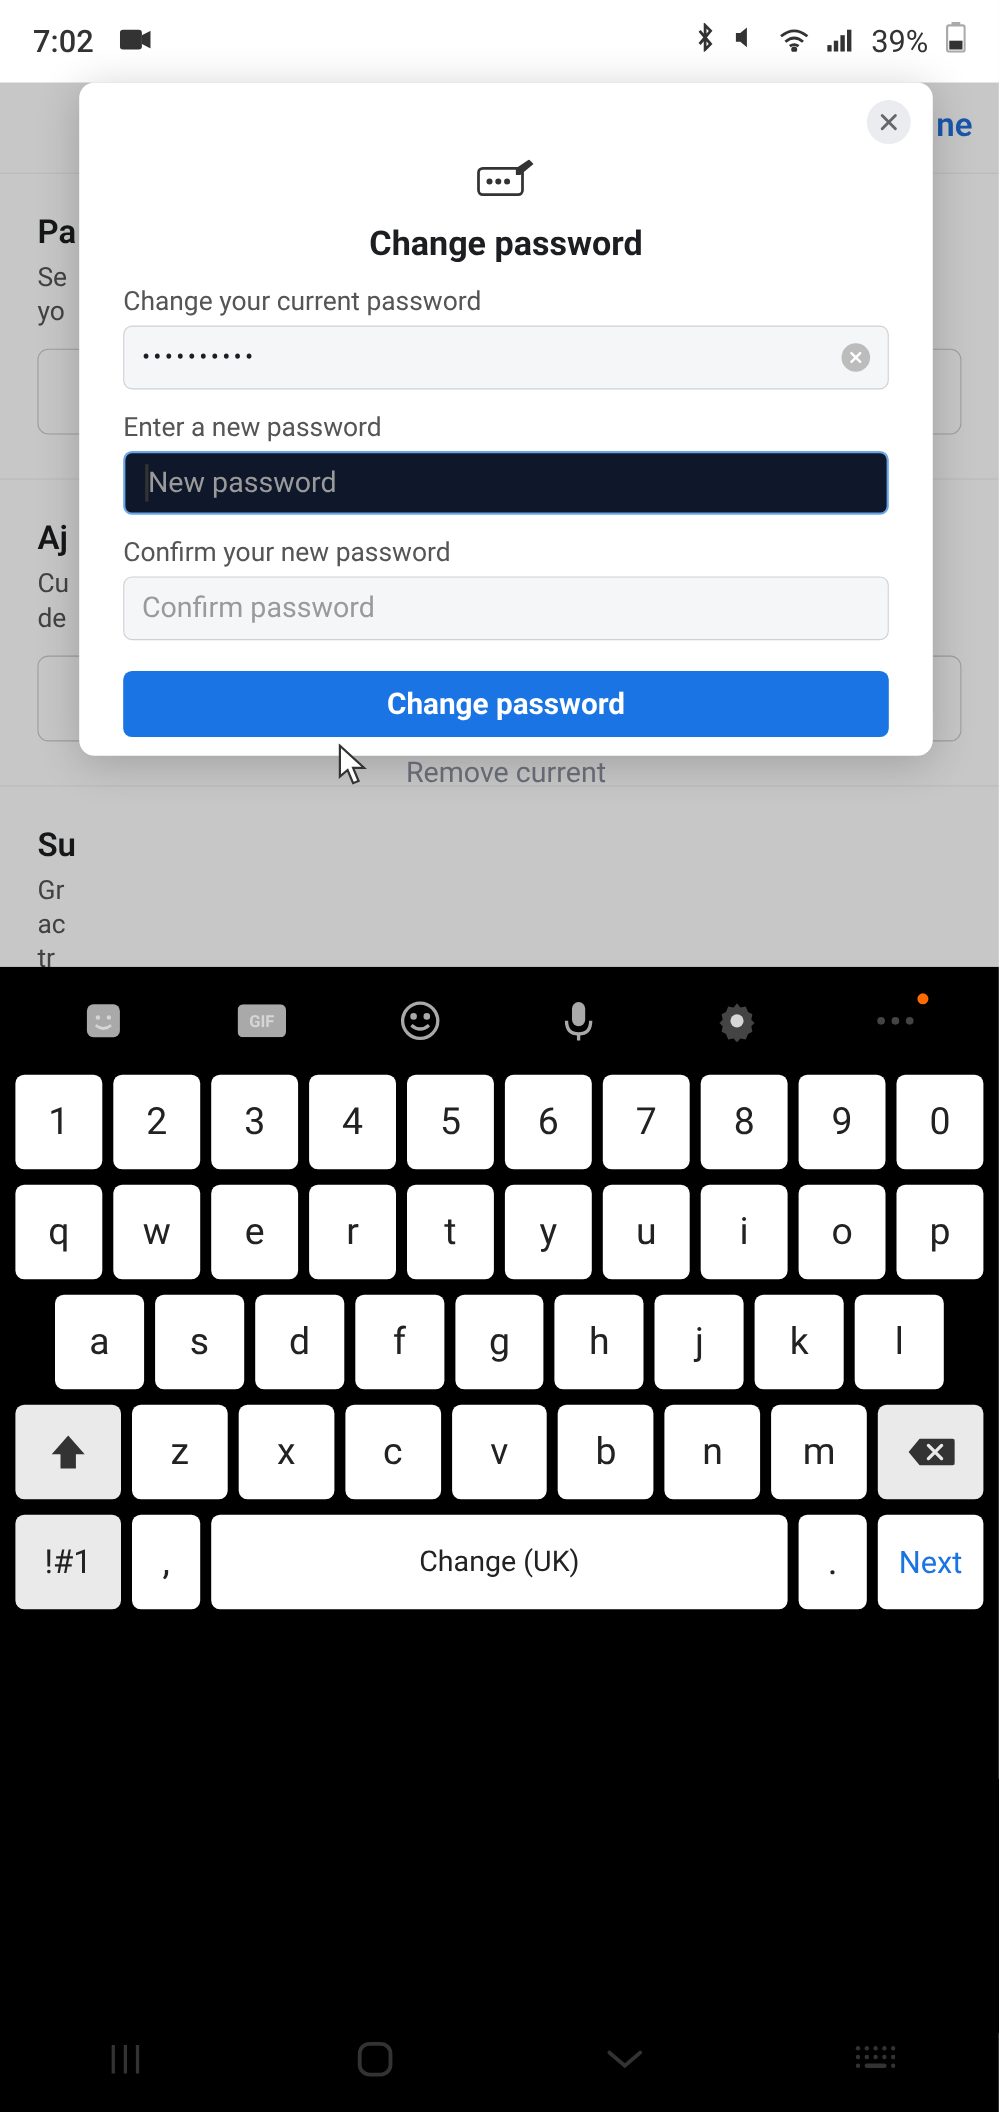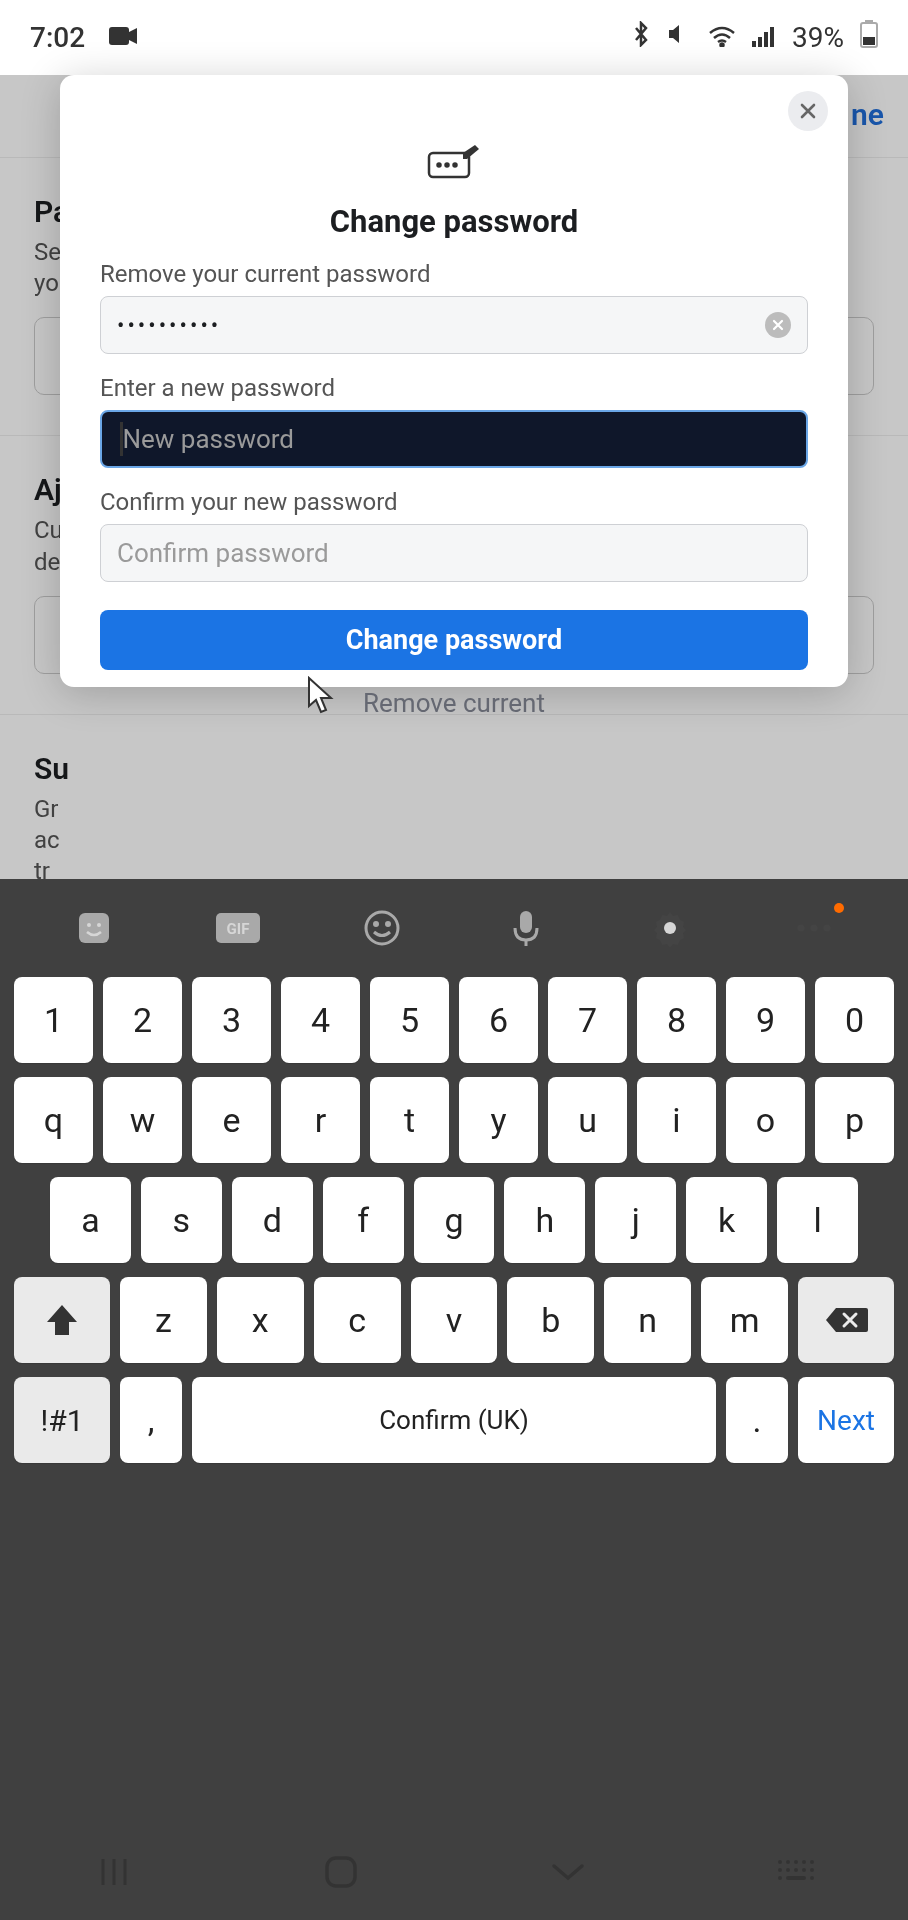--- a/index.html
+++ b/index.html
@@ -10,40 +10,40 @@
     .status-right { display: flex; align-items: center; gap: 16px; font-size: 28px; color: #333; }
     
     .bg { position: absolute; top: 75px; left: 0; right: 0; height: 804px; background: #fff; }
     .bg-overlay { position: absolute; top: 75px; left: 0; right: 0; height: 804px; background: rgba(0,0,0,.22); }
     .bg .bg-row { padding: 36px 34px 18px; }
     .bg .bg-title { font-size: 30px; font-weight: 600; color: #1c1e21; }
     .bg .bg-sub { font-size: 24px; color: #555; margin-top: 8px; line-height: 1.3; }
     .bg-input { margin-top: 18px; width: 100%; height: 78px; border: 1px solid #ccc; border-radius: 10px; }
     .bg .done { position:absolute; top:22px; right:24px; font-size:30px; font-weight:600; color:#216fdb; }
     
-    .modal { position: absolute; top: 75px; left: 60px; right: 60px; height: 612px; background: #fff; border-radius: 14px; box-shadow: 0 6px 40px rgba(0,0,0,.2); padding: 70px 40px 30px; }
+    .modal { position: absolute; top: 75px; left: 72px; right: 60px; height: 612px; background: #fff; border-radius: 14px; box-shadow: 0 6px 40px rgba(0,0,0,.2); padding: 70px 40px 30px; }
     .modal .close { position: absolute; top: 16px; right: 20px; width: 40px; height: 40px; border-radius: 50%; background: #ebecef; display: flex; align-items: center; justify-content: center; color: #666; font-size: 20px; cursor: pointer; }
     .modal-icon { display: flex; justify-content:center; margin-bottom: 24px; }
     .modal-icon svg { width: 54px; height: 34px; }
     .modal-title { text-align: center; font-size: 31px; font-weight: 700; color: #1c1e21; margin-bottom: 14px; }
     .modal-desc { text-align: center; font-size: 24px; color: #555; line-height: 1.35; margin-bottom: 28px; padding: 0 6px; }
     .field-label { font-size: 24px; color: #555; margin-bottom: 8px; margin-top: 20px; }
     .field-label:first-of-type { margin-top: 0; }
     .text-input { width: 100%; height: 58px; border: 1px solid #ced0d4; border-radius: 8px; background: #f5f6f7; padding: 0 16px; font-size: 26px; color: #1c1e21; display:flex; align-items:center; justify-content:space-between; }
     .text-input.active { border: 2px solid #6aa6e6; background: #0f172a; position: relative; }
     .text-input .placeholder { color: #9a9a9a; }
     .text-input .dots { letter-spacing: 3px; font-size: 22px; color:#1c1e21; }
     .text-input .clear { width: 26px; height: 26px; border-radius: 50%; background: #bcbcbc; color:#fff; display:flex; align-items:center; justify-content:center; font-size:16px; }
     .caret { display:inline-block; width: 2.5px; height: 34px; background:#333; animation: blink 1s step-end infinite; margin-left:2px; }
     @keyframes blink { 50% {opacity:0;} }
     .primary-btn { width: 100%; height: 60px; margin-top: 28px; background: #1b74e4; color: #fff; font-size: 27px; font-weight: 700; border: none; border-radius: 8px; cursor: pointer; }
     .link-btn { width: 100%; text-align: center; margin-top: 18px; font-size: 26px; color: #656872; cursor:pointer; }
     .cursor-pointer { position: absolute; top: 676px; left: 306px; z-index: 30; pointer-events:none; }
     
-    .keyboard { position: absolute; top: 879px; left: 0; right: 0; bottom: 0; background: #404040; display:flex; flex-direction:column; }
+    .keyboard { position: absolute; top: 879px; left: 0; right: 0; bottom: 0; background: #000000; display:flex; flex-direction:column; }
     .kb-toolbar { height: 98px; display:flex; align-items:center; justify-content:space-around; padding: 0 22px; }
     .kb-tool { width: 44px; height: 44px; color:#a9a9a9; display:flex; align-items:center; justify-content:center; position:relative; }
     .kb-tool.dark { color:#444; }
     .kb-tool .dot { position:absolute; top:-3px; right:-8px; width:10px; height:10px; border-radius:50%; background:#ff6b00; }
     .kb-rows { padding: 0 14px 50px; flex:1; }
     .kb-row { display:flex; gap: 10px; margin-bottom: 14px; }
     .kb-row.center { justify-content:center; padding: 0 36px; }
     .key { flex:1; height: 86px; background:#fff; border-radius:8px; display:flex; align-items:center; justify-content:center; font-size:34px; color:#222; box-shadow: 0 1px 1px rgba(0,0,0,.12); cursor:pointer; }
     .key.func { background:#eaeaea; }
     .key.shift, .key.backspace { width: 96px; flex: none; }
@@ -133,21 +133,21 @@
     <svg viewBox="0 0 54 34" fill="none" stroke="#333" stroke-width="2.5" stroke-linejoin="round">
         <rect x="2" y="8" width="40" height="24" rx="4"></rect>
         <circle cx="12" cy="20" r="1.5" fill="#333"></circle>
         <circle cx="20" cy="20" r="1.5" fill="#333"></circle>
         <circle cx="28" cy="20" r="1.5" fill="#333"></circle>
         <path d="M38 6 L50 -2 L54 2 L42 12 L38 12 Z" fill="#333" stroke="none" transform="translate(-2,2)"></path>
       </svg>
   </div>
   <div class="modal-title">Change password</div>
 
-  <div class="field-label">Remove your current password</div>
+  <div class="field-label">Change your current password</div>
   <div class="text-input">
     <span class="dots">••••••••••</span>
     <span class="clear">
       <svg width="12" height="12" viewBox="0 0 12 12" stroke="#fff" stroke-width="2.2" stroke-linecap="round">
           <path d="M2 2 L10 10 M10 2 L2 10"></path>
         </svg>
     </span>
   </div>
 
   <div class="field-label">Enter a new password</div>
@@ -272,21 +272,21 @@
       <div class="key func backspace">
           <svg width="44" height="32" viewBox="0 0 44 32" fill="#333">
             <path d="M12 4 L42 4 Q44 4 44 6 L44 26 Q44 28 42 28 L12 28 L2 16 Z"></path>
             <path d="M20 10 L32 22 M32 10 L20 22" stroke="#eaeaea" stroke-width="3" stroke-linecap="round"></path>
           </svg>
         </div>
     </div>
     <div class="kb-row kb-bottom">
       <div class="key func sym">!#1</div>
       <div class="key comma">,</div>
-      <div class="key space">Confirm (UK)</div>
+      <div class="key space">Change (UK)</div>
       <div class="key dot">.</div>
       <div class="key next">Next</div>
     </div>
   </div>
 
   <div class="navbar">
     <div class="nav">
         <svg width="34" height="34" viewBox="0 0 34 34" stroke="#333" stroke-width="3">
           <line x1="6" y1="4" x2="6" y2="30"></line>
           <line x1="17" y1="4" x2="17" y2="30"></line>

